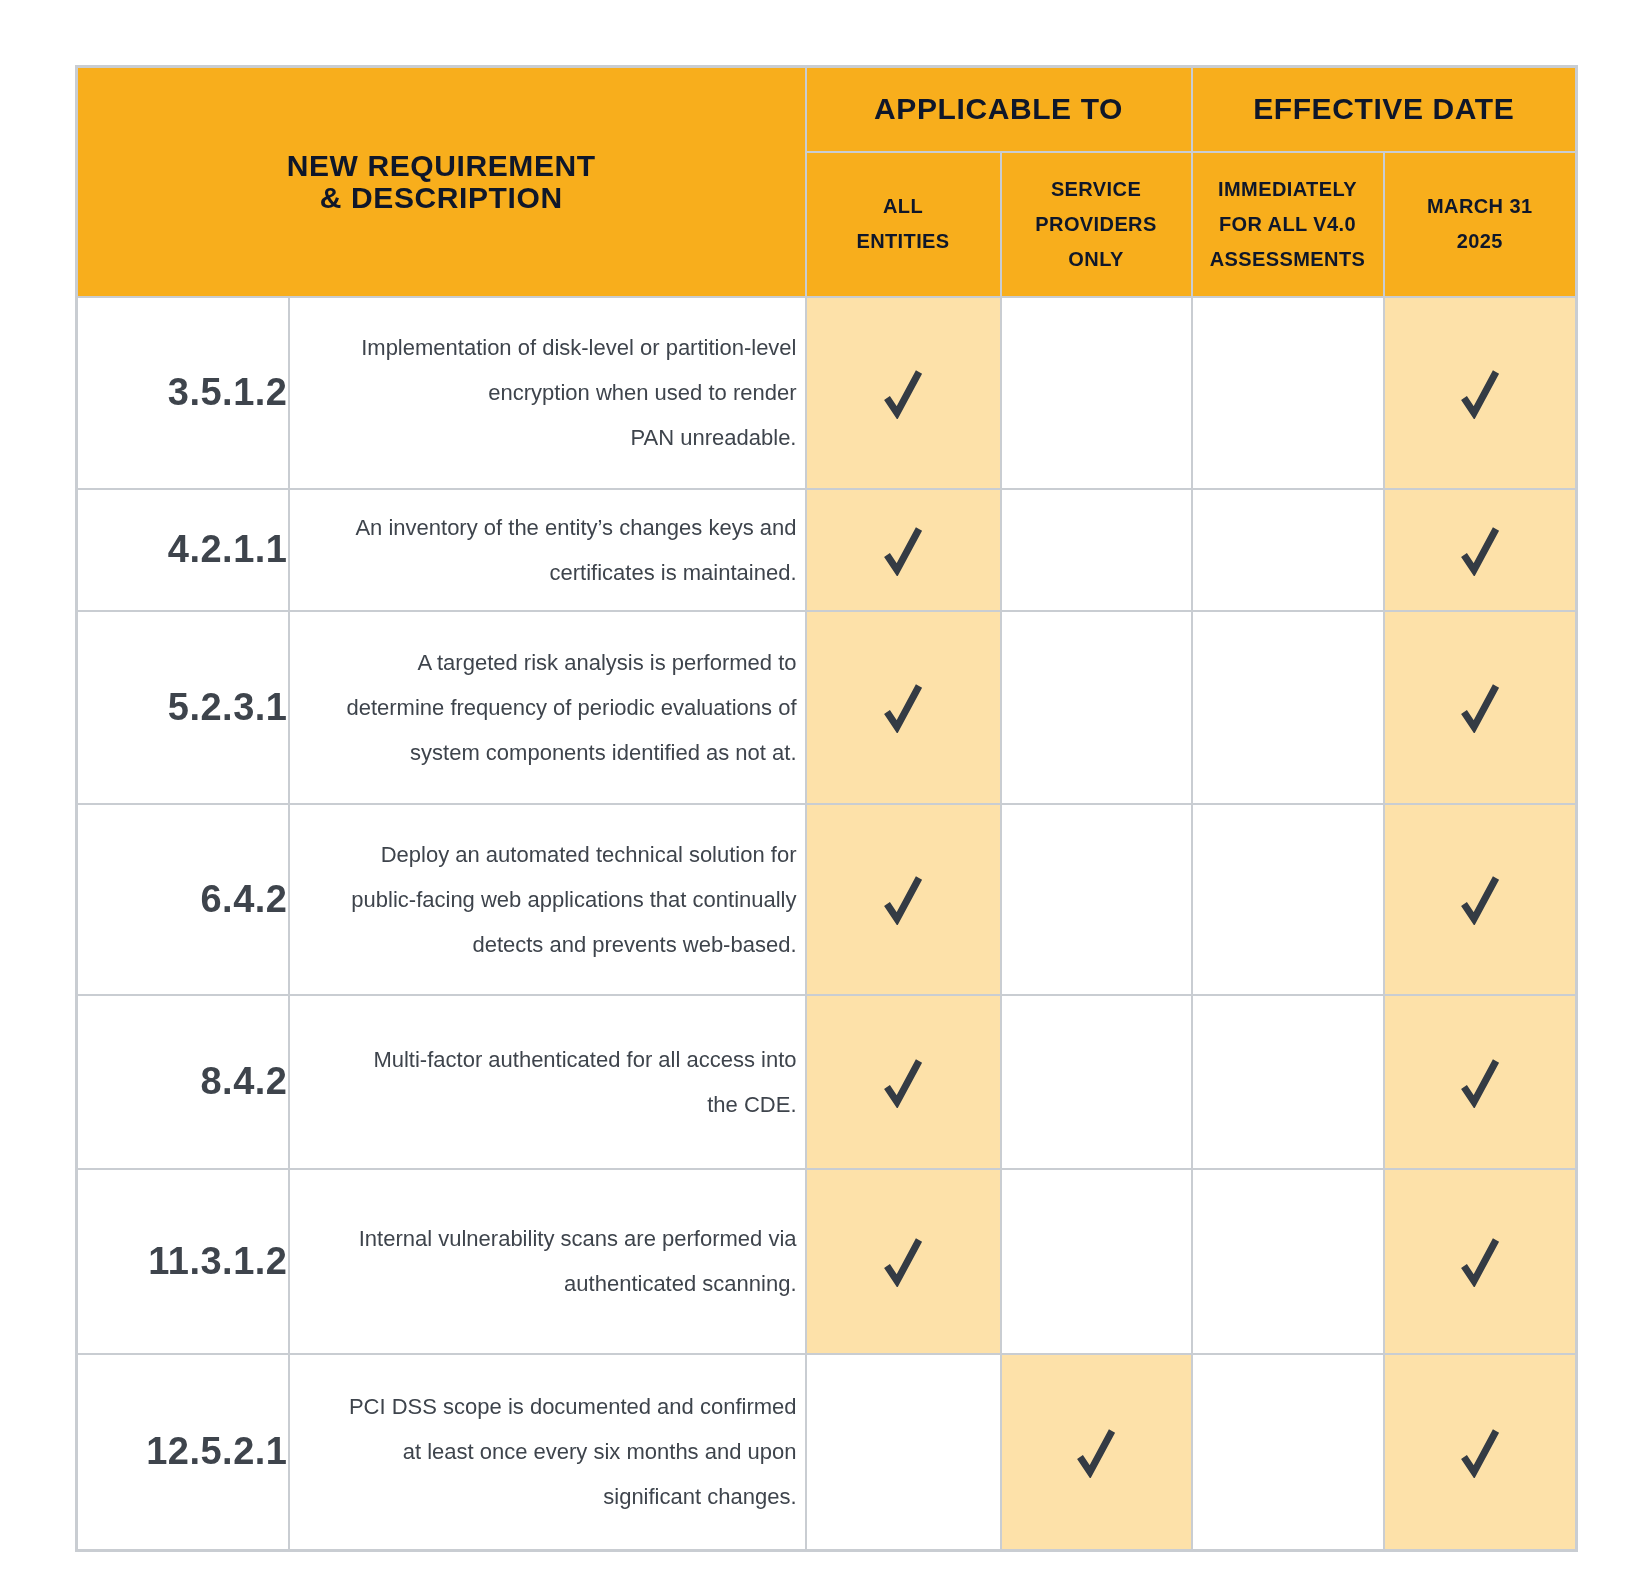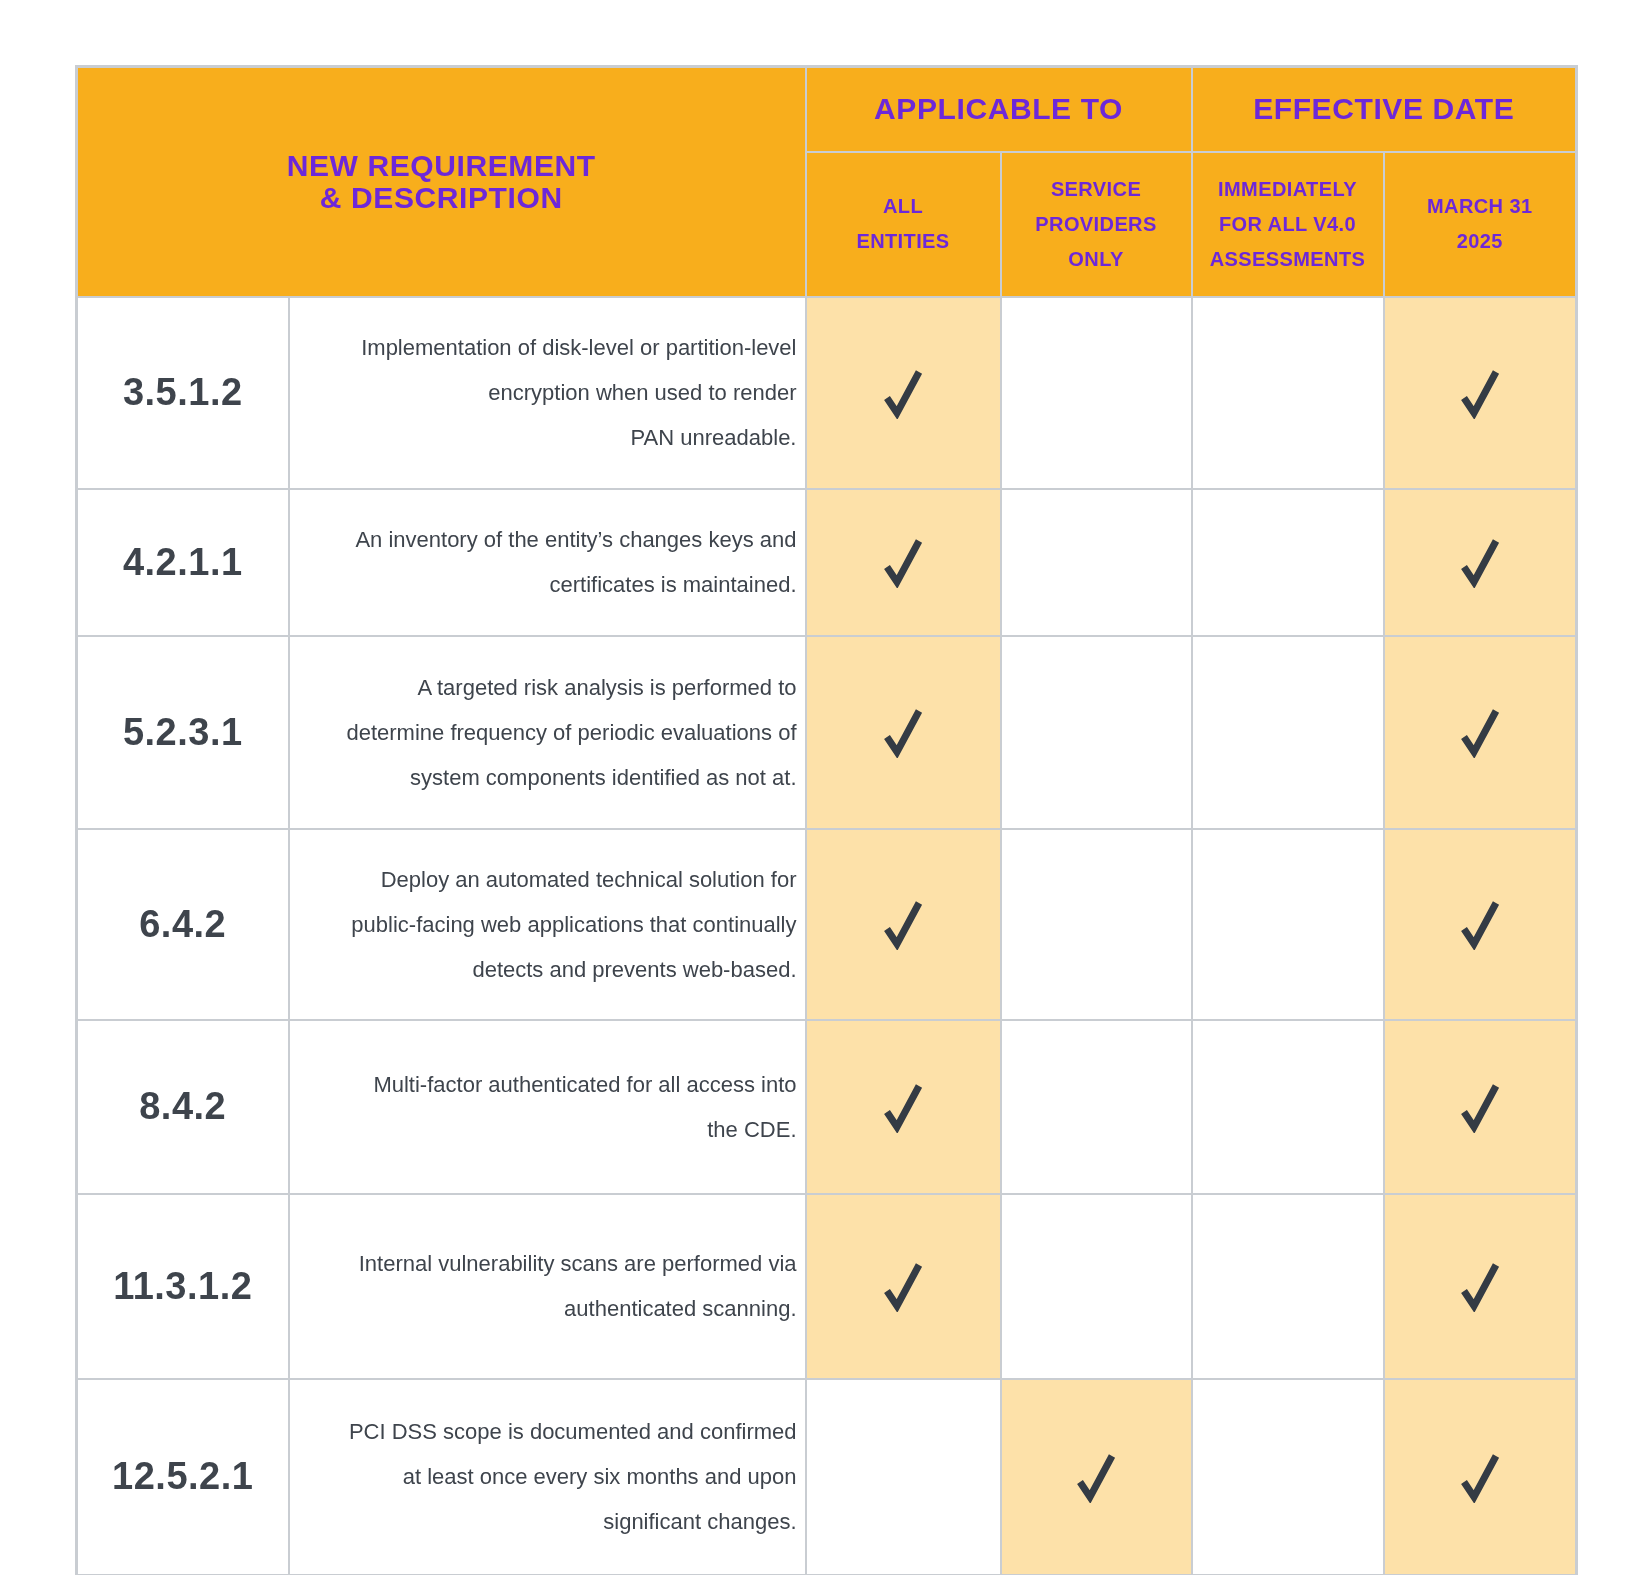--- a/index.html
+++ b/index.html
@@ -21,33 +21,33 @@
     position: absolute; left: 75px; top: 65px;
     width: 1500px;
     border-collapse: collapse;
     table-layout: fixed;
     background: #ffffff;
     border: 3px solid var(--border-gray);
   }
   th, td { border: 2px solid var(--border-gray); padding: 0; }
   thead th {
     background: var(--header-orange);
-    color: #6d28d9;
+    color: #0f172a;
     font-weight: bold;
     text-align: center;
     vertical-align: middle;
     white-space: pre-line;
   }
   .th-main  { font-size: 30px; line-height: 32px; letter-spacing: 0.6px; }
   .th-group { font-size: 30px; letter-spacing: 0.6px; }
   .th-sub   { font-size: 20px; line-height: 35px; letter-spacing: 0.4px; }
   .cell-id {
     font-size: 38px; font-weight: bold;
     color: var(--text-dark);
-    text-align: center; vertical-align: middle;
+    text-align: right; vertical-align: middle;
     letter-spacing: 0.5px;
   }
   .cell-desc {
     font-size: 22px;
     color: var(--text-dark);
     vertical-align: middle;
     text-align: right;
     padding-left: 38px; padding-right: 8px;
     line-height: 45px;
     white-space: pre;
@@ -105,21 +105,21 @@
             </svg></td>
         <td class="check-cell">
           <svg class="check" viewBox="0 0 40 52" width="40" height="52" style="visibility: hidden;">
               <path d="M4 31 L14 46 L36 5" fill="none" stroke="currentColor" stroke-width="7"></path>
             </svg></td>
         <td class="check-cell cream">
           <svg class="check" viewBox="0 0 40 52" width="40" height="52" style="visibility: visible;">
               <path d="M4 31 L14 46 L36 5" fill="none" stroke="currentColor" stroke-width="7"></path>
             </svg></td>
       </tr>
-      <tr style="height:147px">
+      <tr style="height:122px">
         <td class="cell-id">4.2.1.1</td>
         <td class="cell-desc">An inventory of the entity’s changes keys and
 certificates is maintained.</td>
         <td class="check-cell cream">
           <svg class="check" viewBox="0 0 40 52" width="40" height="52" style="visibility: visible;">
               <path d="M4 31 L14 46 L36 5" fill="none" stroke="currentColor" stroke-width="7"></path>
             </svg></td>
         <td class="check-cell">
           <svg class="check" viewBox="0 0 40 52" width="40" height="52" style="visibility: hidden;">
               <path d="M4 31 L14 46 L36 5" fill="none" stroke="currentColor" stroke-width="7"></path>

